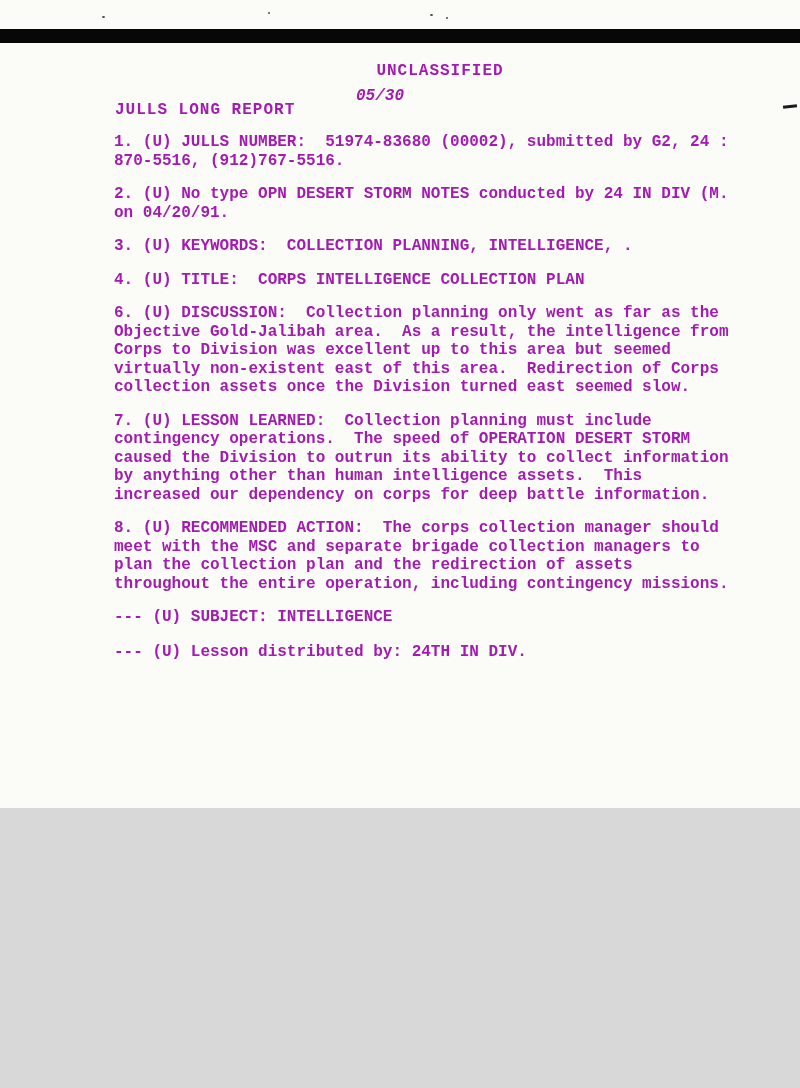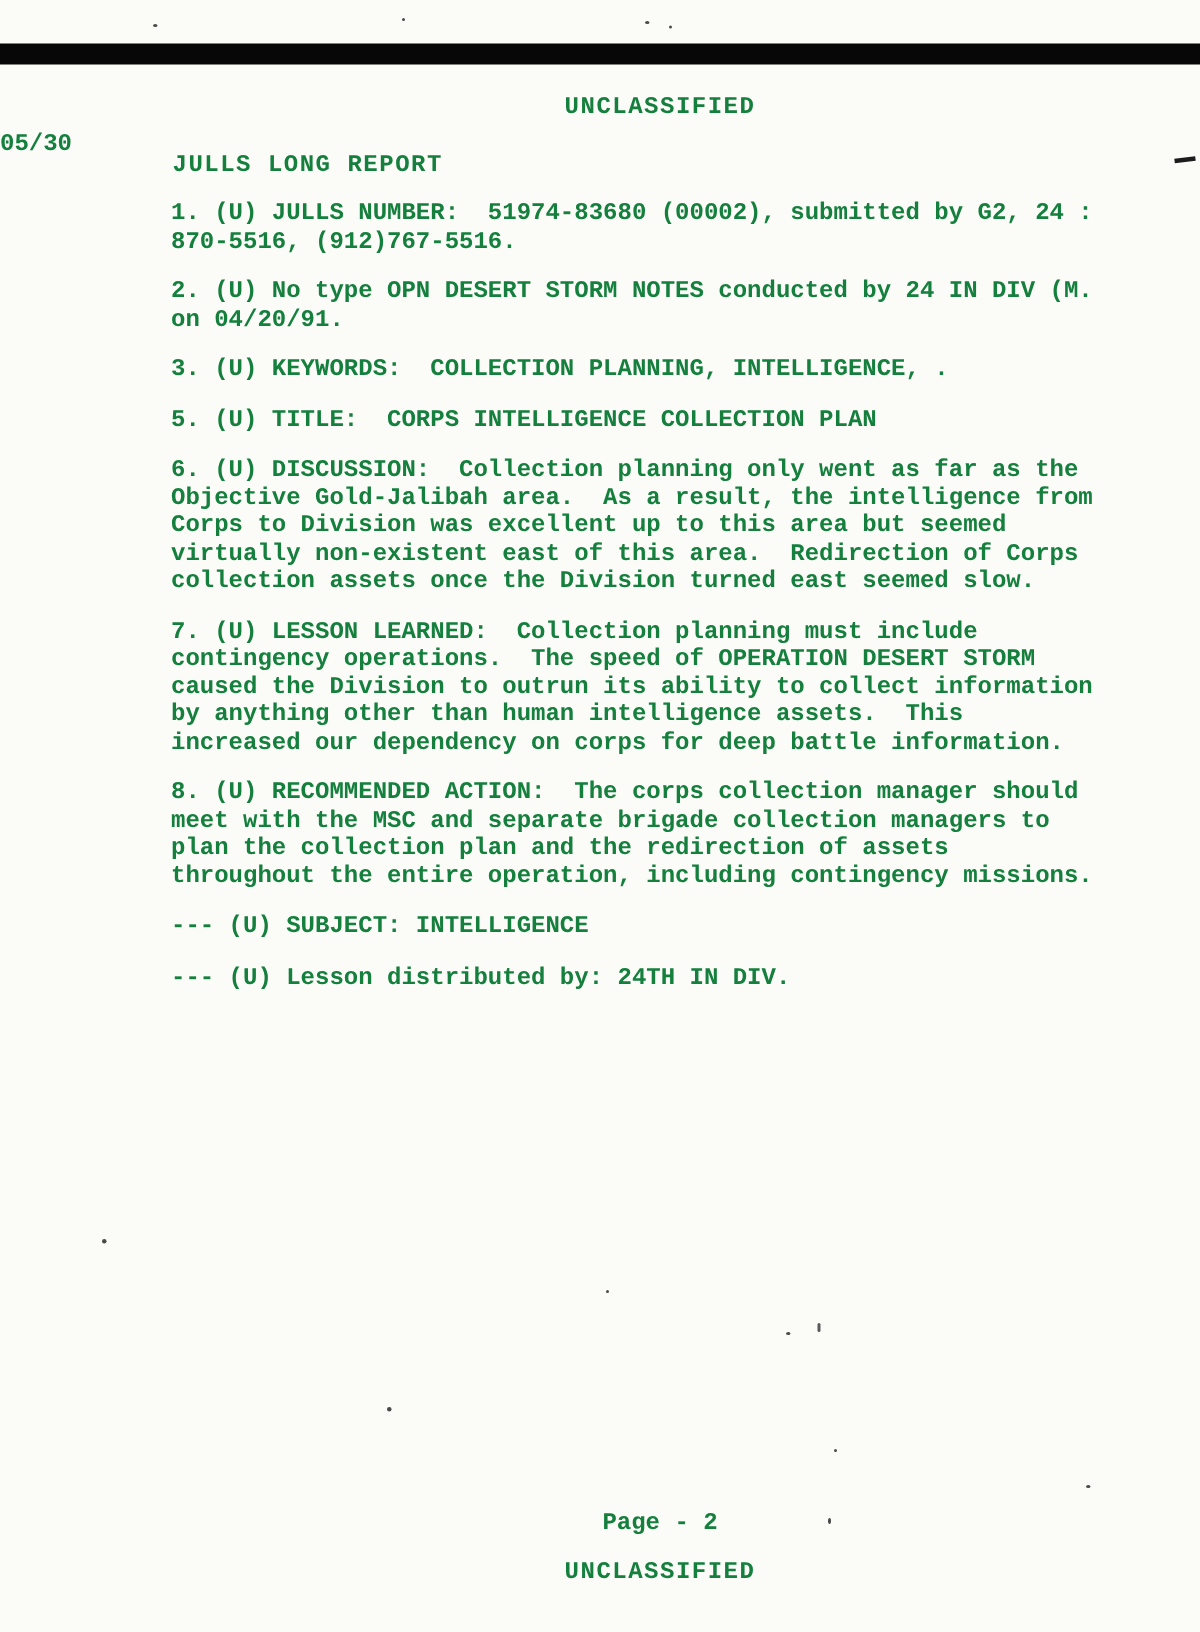--- a/index.html
+++ b/index.html
@@ -1,36 +1,36 @@
 <!DOCTYPE html>
 <html><head>
 <meta charset="utf-8">
 <style>
   html,body{margin:0;padding:0;background:#d8d8d8;}
   .page{
     position:relative;
-    width:800px;height:1088px;
+    width:800px;height:808px;
     background:#fbfbf8;
     font-family:"Liberation Mono","DejaVu Sans Mono",monospace;
     font-weight:700;
-    color:#15803d;
+    color:#a21caf;
     overflow:hidden;
     margin:0 auto;
   }
   .top-bar{
     position:absolute;top:29px;left:0;width:800px;height:14px;
     background:#070707;
   }
   .cls-top{
     position:absolute;top:62px;left:115px;width:650px;
     text-align:center;font-size:16px;letter-spacing:1px;
   }
   .date-marker{
     position:absolute;top:87px;left:0;width:760px;
-    text-align:left;font-size:16px;
+    text-align:center;font-size:16px;font-style:italic;
   }
   .report-title{
     position:absolute;top:101px;left:115px;width:650px;
     text-align:left;font-size:16px;letter-spacing:1px;
   }
   .body{
     position:absolute;top:133px;left:114px;width:668px;
     font-size:16px;line-height:18.5px;
   }
   .body p{margin:0 0 15px 0;white-space:pre-wrap;}
@@ -78,21 +78,21 @@
   <div class="report-title">JULLS LONG REPORT</div>
 
   <div class="edge-dash"></div>
 
   <div class="body">
     <p>1. (U) JULLS NUMBER:  51974-83680 (00002), submitted by G2, 24 :
 870-5516, (912)767-5516.</p>
     <p>2. (U) No type OPN DESERT STORM NOTES conducted by 24 IN DIV (M.
 on 04/20/91.</p>
     <p>3. (U) KEYWORDS:  COLLECTION PLANNING, INTELLIGENCE, .</p>
-    <p>5. (U) TITLE:  CORPS INTELLIGENCE COLLECTION PLAN</p>
+    <p>4. (U) TITLE:  CORPS INTELLIGENCE COLLECTION PLAN</p>
     <p>6. (U) DISCUSSION:  Collection planning only went as far as the
 Objective Gold-Jalibah area.  As a result, the intelligence from
 Corps to Division was excellent up to this area but seemed
 virtually non-existent east of this area.  Redirection of Corps
 collection assets once the Division turned east seemed slow.</p>
     <p>7. (U) LESSON LEARNED:  Collection planning must include
 contingency operations.  The speed of OPERATION DESERT STORM
 caused the Division to outrun its ability to collect information
 by anything other than human intelligence assets.  This
 increased our dependency on corps for deep battle information.</p>

